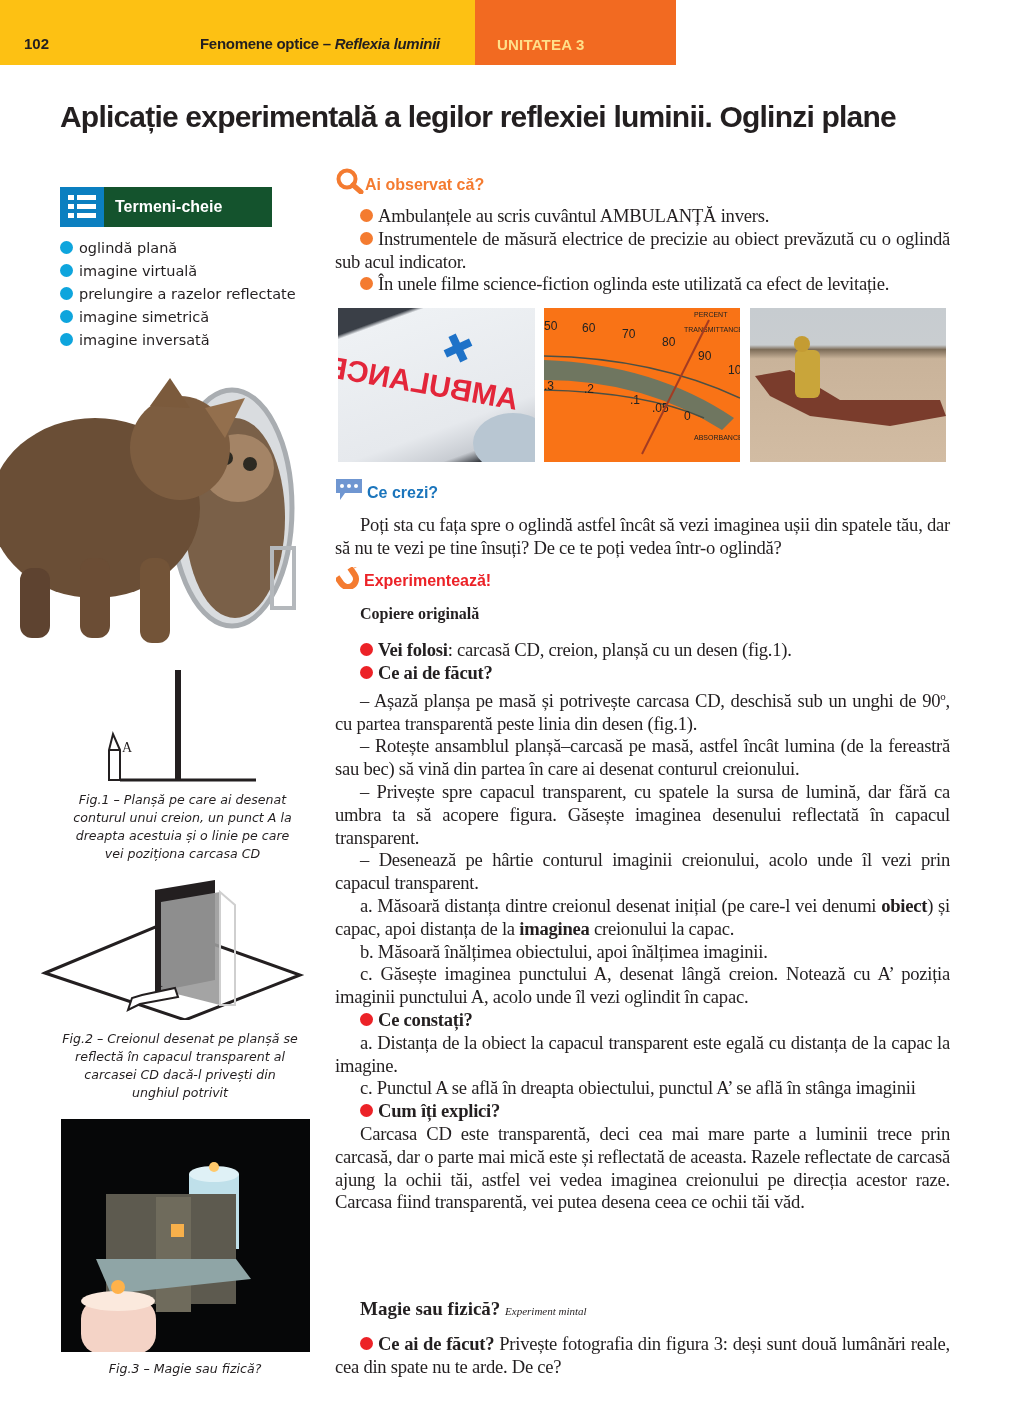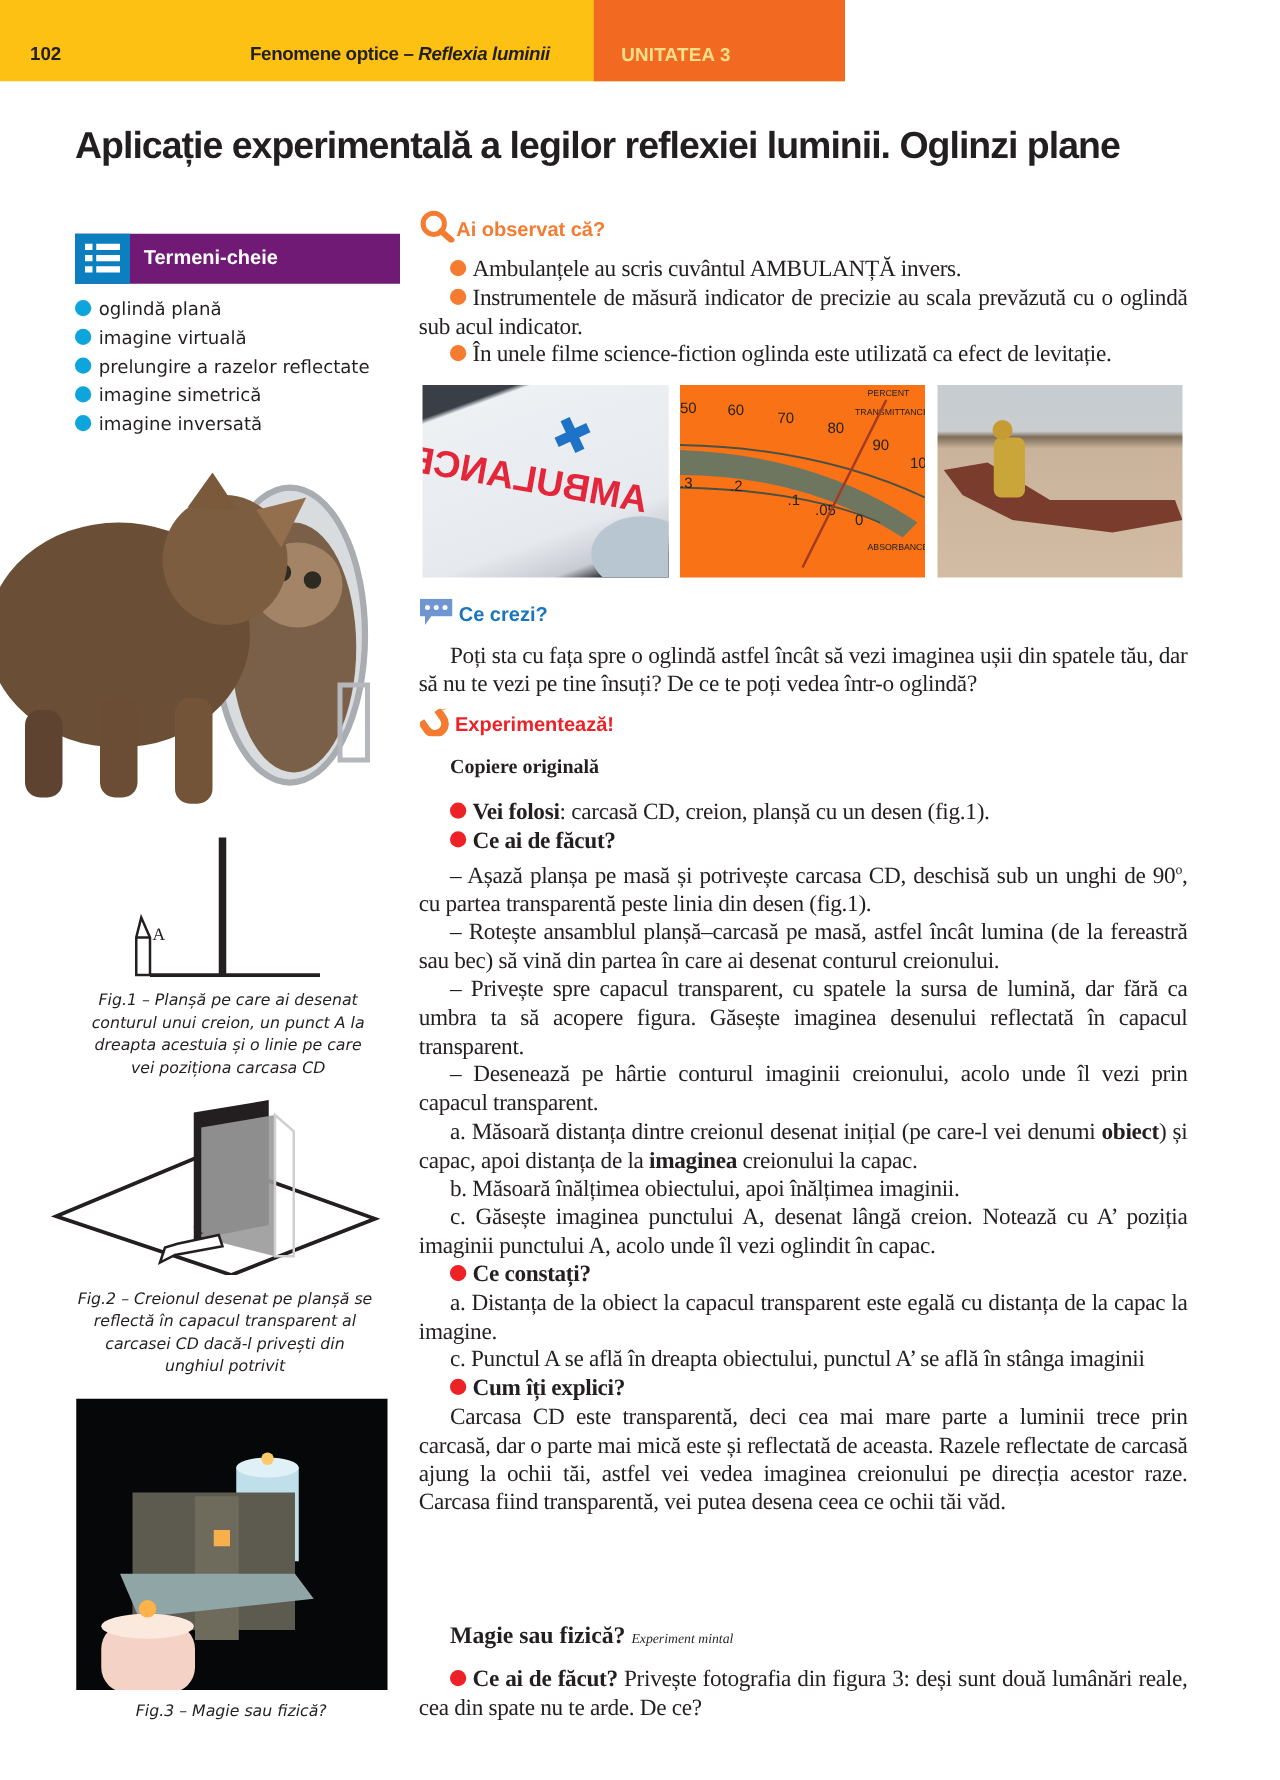--- a/index.html
+++ b/index.html
@@ -10,21 +10,21 @@
   .hdr { position: absolute; left: 0; top: 0; width: 676px; height: 65px; background: #fdc113; }
   .hdr-unit { position: absolute; left: 475px; top: 0; width: 201px; height: 65px; background: #f26a21; }
   .hdr-page { position: absolute; left: 24px; top: 35px; font: bold 15px "Liberation Sans", sans-serif; color: #231f20; }
   .hdr-chapter { position: absolute; left: 200px; top: 35px; font: bold 15px "Liberation Sans", sans-serif; color: #231f20; letter-spacing: -0.3px; }
   .hdr-chapter i { font-style: italic; }
   .hdr-unit-label { position: absolute; left: 497px; top: 36px; font: bold 15px "Liberation Sans", sans-serif; color: #ffe08a; letter-spacing: 0.2px; }
 
   .page-title { position: absolute; left: 60px; top: 100px; font: bold 30px "Liberation Sans", sans-serif; color: #231f20; letter-spacing: -0.8px; white-space: nowrap; }
 
   
-  .terms-head { position: absolute; left: 60px; top: 187px; width: 260px; height: 40px; background: #701a75; }
+  .terms-head { position: absolute; left: 60px; top: 187px; width: 212px; height: 40px; background: #14532d; }
   .terms-icon-bg { position: absolute; left: 0; top: 0; width: 44px; height: 40px; background: #0b7fc0; }
   .terms-icon { position: absolute; left: 8px; top: 8px; width: 28px; height: 24px; }
   .terms-icon span { position: absolute; background: #fff; height: 5px; }
   .terms-title { position: absolute; left: 55px; top: 11px; font: bold 16px "Liberation Sans", sans-serif; color: #fff; }
   .terms-list { position: absolute; left: 60px; top: 238px; list-style: none; font: 15px "DejaVu Sans", sans-serif; font-size: 14.5px; }
   .terms-list li { height: 23px; line-height: 20px; white-space: nowrap; color: #231f20; }
   .terms-list li .dot { display: inline-block; width: 13px; height: 13px; border-radius: 50%; background: #0ea5dd; margin-right: 6px; vertical-align: -1px; }
 
   
   .photo { position: absolute; overflow: hidden; }
@@ -133,21 +133,21 @@
 </div>
 <div class="caption" style="left:60px;top:1360px;width:250px;">Fig.3 – Magie sau fizică?</div>
 
 <svg class="sec-icon" style="left:336px;top:168px;" width="28" height="26" viewBox="0 0 28 26">
   <circle cx="11" cy="11" r="8.5" fill="none" stroke="#f47b30" stroke-width="4"></circle>
   <line x1="17" y1="17" x2="25" y2="24" stroke="#f47b30" stroke-width="5" stroke-linecap="round"></line>
 </svg>
 <div class="sec-head" style="left:365px;top:176px;color:#f47b30;">Ai observat că?</div>
 <div class="txt" style="top:205px;">
   <p><span class="bul orange"></span><span>Ambulanțele au scris cuvântul AMBULANȚĂ invers.</span></p>
-  <p><span class="bul orange"></span><span>Instrumentele de măsură indicator de precizie au scala prevăzută cu o oglindă sub acul indicator.</span></p>
+  <p><span class="bul orange"></span><span>Instrumentele de măsură electrice de precizie au obiect prevăzută cu o oglindă sub acul indicator.</span></p>
   <p><span class="bul orange"></span><span>În unele filme science-fiction oglinda este utilizată ca efect de levitație.</span></p>
 </div>
 
 <div class="photo img1">
   <svg width="197" height="154" viewBox="0 0 197 154">
     <g transform="translate(120 40) rotate(-25)">
         <rect x="-14" y="-4" width="28" height="8" fill="#1e72c8"></rect>
         <rect x="-4" y="-14" width="8" height="28" fill="#1e72c8"></rect>
       </g>
     <text x="0" y="0" transform="translate(178 102) scale(-1 1) rotate(-10)" font-family="Liberation Sans, sans-serif" font-weight="bold" font-size="30" fill="#e3263a">AMBULANCE</text>

